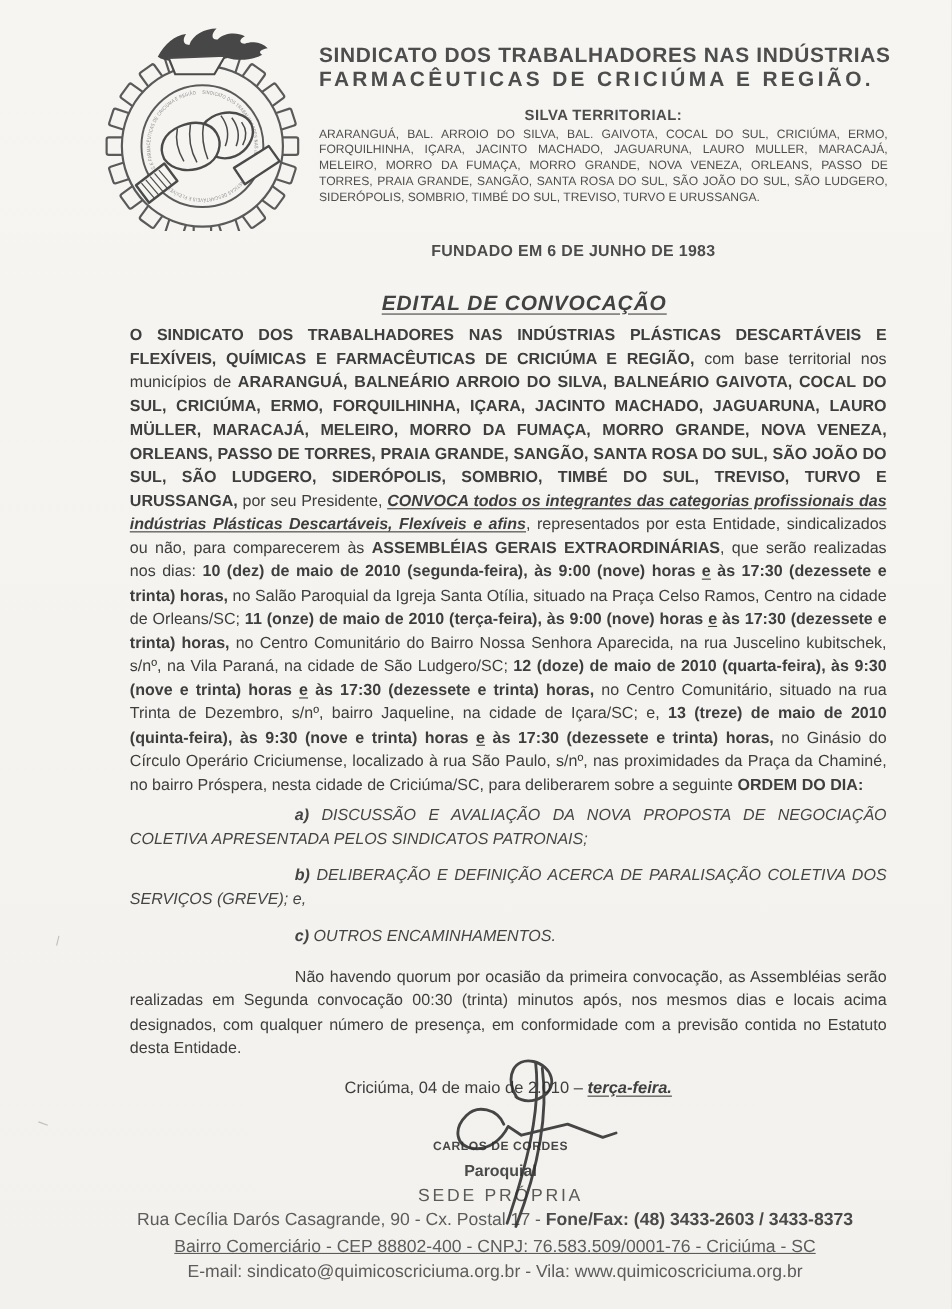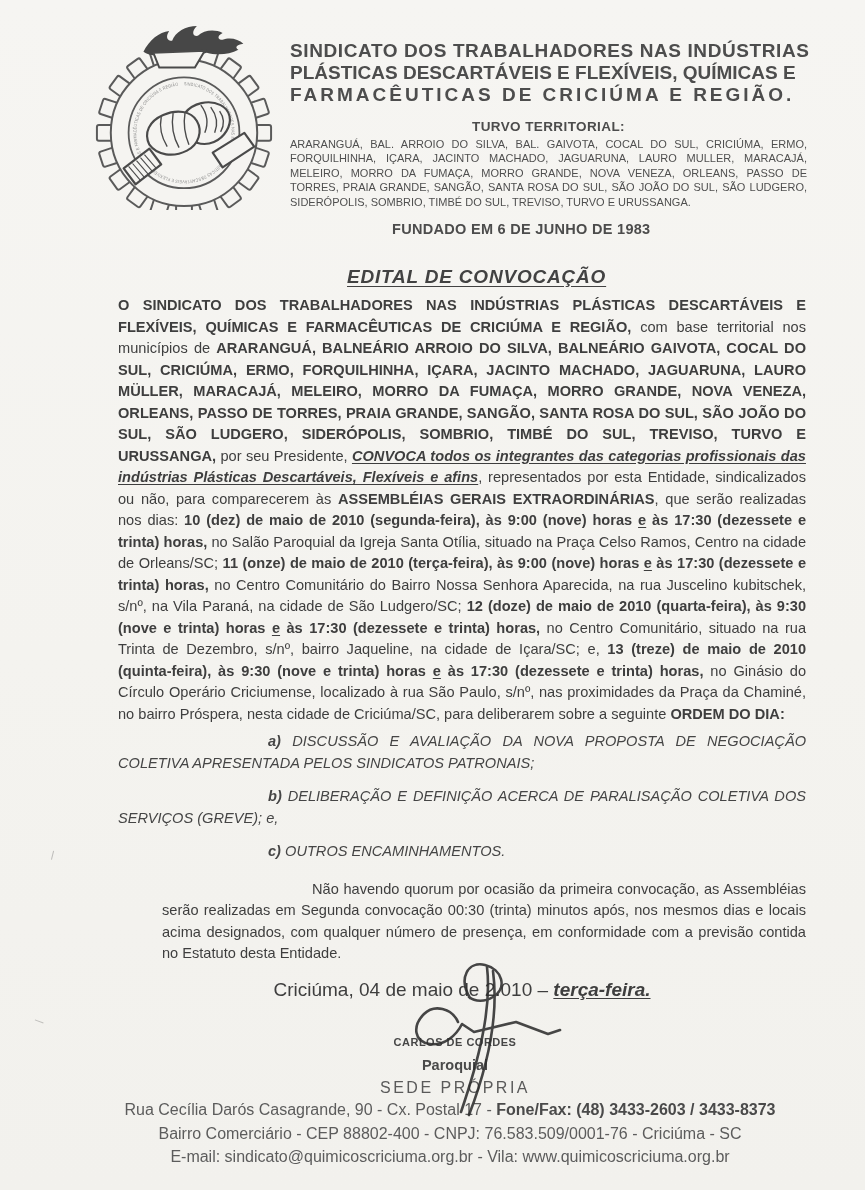--- a/index.html
+++ b/index.html
@@ -25,30 +25,30 @@
   .base-list{margin-top:3px;font-size:11px;line-height:14.4px;text-align:justify;color:#4f4f4f;}
   .founded{position:absolute;left:392px;top:221px;font-weight:bold;font-size:14.5px;color:#4c4c4c;letter-spacing:0.3px;}
   .doc-title{position:absolute;left:347px;top:266px;font-weight:bold;font-style:italic;font-size:19px;letter-spacing:0.8px;color:#424242;text-decoration:underline;text-underline-offset:3px;}
 
   
   .content{position:absolute;left:118px;top:295px;width:688px;font-size:14.6px;line-height:21.5px;}
   .para{margin:0;text-align:justify;}
   .main-para{margin-bottom:6px;}
   .item{text-indent:150px;margin-bottom:12px;color:#454545;}
   .item-c{margin-bottom:16px;}
-  .closing{text-indent:150px;margin-bottom:14px;margin-left:44px;}
-  .date-line{margin:0;text-align:center;font-size:19px;}
+  .closing{text-indent:150px;margin-bottom:14px;}
+  .date-line{margin:0;text-align:center;font-size:15px;}
 
   
   .sig-name{position:absolute;left:55px;top:1036px;width:800px;text-align:center;font-weight:bold;font-size:11px;color:#474747;letter-spacing:0.5px;}
   .sig-role{position:absolute;left:55px;top:1057px;width:800px;text-align:center;font-weight:bold;font-size:14.5px;color:#4a4a4a;}
   .sig-hq{position:absolute;left:55px;top:1079px;width:800px;text-align:center;font-size:16px;color:#5a5a5a;letter-spacing:2.5px;}
   .footer-line{position:absolute;left:35px;width:830px;text-align:center;font-size:16px;color:#5c5c5c;}
   .f1{top:1101px;}
-  .f2{top:1125px;}
+  .f2{top:1125px;text-decoration:underline;}
   .f3{top:1148px;}
   .footer-line .b{color:#4a4a4a;}
 
   .sig-overlay{position:absolute;left:0;top:0;width:865px;height:1190px;pointer-events:none;}
 
   .artifact{position:absolute;border-left:1.5px solid rgba(95,95,95,.35);height:9px;width:2px;}
   .a1{left:52px;top:851px;transform:rotate(14deg);}
   .a2{left:38px;top:1016px;transform:rotate(-70deg);}
 </style>
 </head>
@@ -112,23 +112,22 @@
       <g fill="none" stroke-width="1.4">
         <path d="M72,96 C70,106 72,116 78,126"></path>
           <path d="M84,92 C82,104 84,116 90,127"></path>
           <path d="M96,92 C94,104 96,114 100,124"></path>
       </g>
     </g>
   </svg>
 
   <div class="head-col">
     <div class="head-title ht1">SINDICATO DOS TRABALHADORES NAS INDÚSTRIAS</div>
-    <div class="head-title ht2">PLÁSTICAS DESCARTÁVEIS E FLEXÍVEIS, QUÍMICAS E</div>
     <div class="head-title ht3">FARMACÊUTICAS DE CRICIÚMA E REGIÃO.</div>
-    <div class="base-label">TURVO TERRITORIAL:</div>
+    <div class="base-label">SILVA TERRITORIAL:</div>
     <div class="base-list">ARARANGUÁ, BAL. ARROIO DO SILVA, BAL. GAIVOTA, COCAL DO SUL, CRICIÚMA, ERMO, FORQUILHINHA, IÇARA, JACINTO MACHADO, JAGUARUNA, LAURO MULLER, MARACAJÁ, MELEIRO, MORRO DA FUMAÇA, MORRO GRANDE, NOVA VENEZA, ORLEANS, PASSO DE TORRES, PRAIA GRANDE, SANGÃO, SANTA ROSA DO SUL, SÃO JOÃO DO SUL, SÃO LUDGERO, SIDERÓPOLIS, SOMBRIO, TIMBÉ DO SUL, TREVISO, TURVO E URUSSANGA.</div>
   </div>
   <div class="founded">FUNDADO EM 6 DE JUNHO DE 1983</div>
 
   <div class="doc-title">EDITAL DE CONVOCAÇÃO</div>
 
   <div class="content">
     <p class="para main-para"><span class="b">O SINDICATO DOS TRABALHADORES NAS INDÚSTRIAS PLÁSTICAS DESCARTÁVEIS E FLEXÍVEIS, QUÍMICAS E FARMACÊUTICAS DE CRICIÚMA E REGIÃO,</span><span> com base territorial nos municípios de </span><span class="b">ARARANGUÁ, BALNEÁRIO ARROIO DO SILVA, BALNEÁRIO GAIVOTA, COCAL DO SUL, CRICIÚMA, ERMO, FORQUILHINHA, IÇARA, JACINTO MACHADO, JAGUARUNA, LAURO MÜLLER, MARACAJÁ, MELEIRO, MORRO DA FUMAÇA, MORRO GRANDE, NOVA VENEZA, ORLEANS, PASSO DE TORRES, PRAIA GRANDE, SANGÃO, SANTA ROSA DO SUL, SÃO JOÃO DO SUL, SÃO LUDGERO, SIDERÓPOLIS, SOMBRIO, TIMBÉ DO SUL, TREVISO, TURVO E URUSSANGA,</span><span> por seu Presidente, </span><span class="b i u">CONVOCA todos os integrantes das categorias profissionais das indústrias Plásticas Descartáveis, Flexíveis e afins</span><span>, representados por esta Entidade, sindicalizados ou não, para comparecerem às </span><span class="b">ASSEMBLÉIAS GERAIS EXTRAORDINÁRIAS</span><span>, que serão realizadas nos dias: </span><span class="b">10 (dez) de maio de 2010 (segunda-feira), às 9:00 (nove) horas </span><span class="b u">e</span><span class="b"> às 17:30 (dezessete e trinta) horas,</span><span> no Salão Paroquial da Igreja Santa Otília, situado na Praça Celso Ramos, Centro na cidade de Orleans/SC; </span><span class="b">11 (onze) de maio de 2010 (terça-feira), às 9:00 (nove) horas </span><span class="b u">e</span><span class="b"> às 17:30 (dezessete e trinta) horas,</span><span> no Centro Comunitário do Bairro Nossa Senhora Aparecida, na rua Juscelino kubitschek, s/nº, na Vila Paraná, na cidade de São Ludgero/SC; </span><span class="b">12 (doze) de maio de 2010 (quarta-feira), às 9:30 (nove e trinta) horas </span><span class="b u">e</span><span class="b"> às 17:30 (dezessete e trinta) horas,</span><span> no Centro Comunitário, situado na rua Trinta de Dezembro, s/nº, bairro Jaqueline, na cidade de Içara/SC; e, </span><span class="b">13 (treze) de maio de 2010 (quinta-feira), às 9:30 (nove e trinta) horas </span><span class="b u">e</span><span class="b"> às 17:30 (dezessete e trinta) horas,</span><span> no Ginásio do Círculo Operário Criciumense, localizado à rua São Paulo, s/nº, nas proximidades da Praça da Chaminé, no bairro Próspera, nesta cidade de Criciúma/SC, para deliberarem sobre a seguinte </span><span class="b">ORDEM DO DIA:</span></p>
     <p class="para item"><span class="b i">a)</span><span class="i"> DISCUSSÃO E AVALIAÇÃO DA NOVA PROPOSTA DE NEGOCIAÇÃO COLETIVA APRESENTADA PELOS SINDICATOS PATRONAIS;</span></p>
     <p class="para item"><span class="b i">b)</span><span class="i"> DELIBERAÇÃO E DEFINIÇÃO ACERCA DE PARALISAÇÃO COLETIVA DOS SERVIÇOS (GREVE); e,</span></p>

